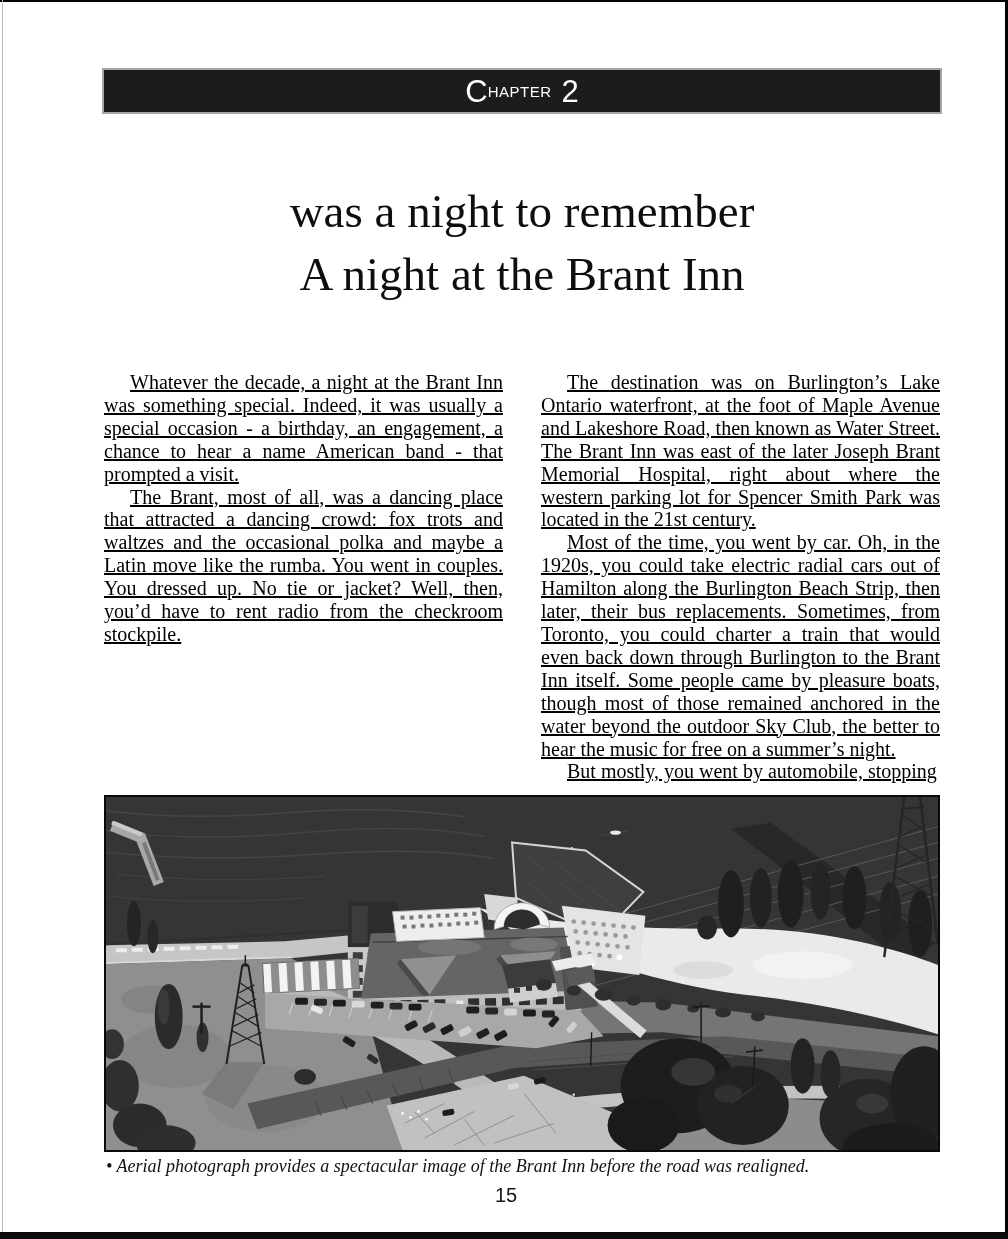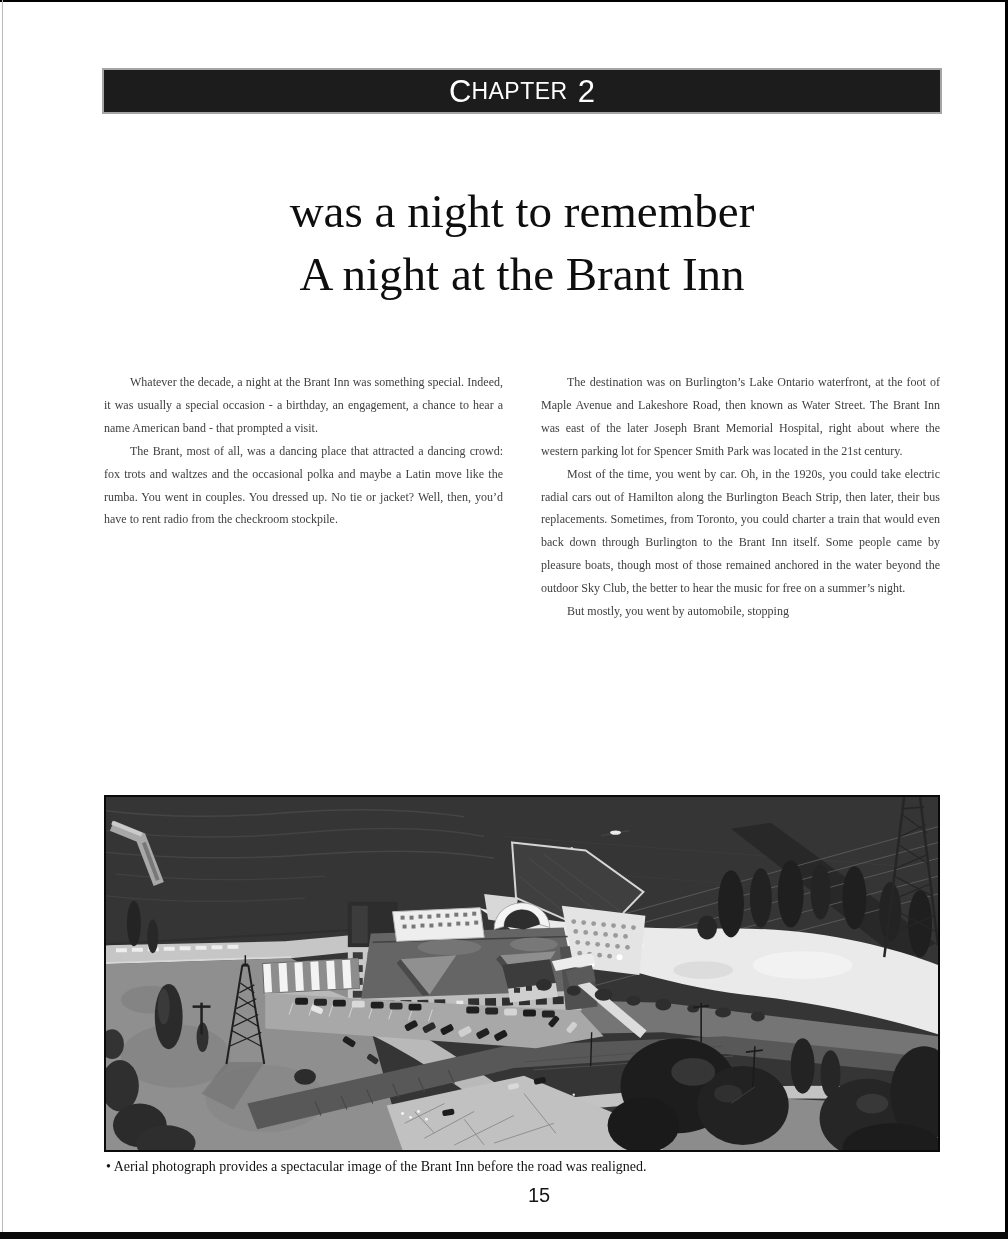--- a/index.html
+++ b/index.html
@@ -13,48 +13,48 @@
   .edge-bottom{position:absolute;left:0;right:0;bottom:0;height:7px;background:#0a0a0a;}
   .edge-left{position:absolute;left:2px;top:0;bottom:0;width:1px;background:#b9b9b9;}
 
   .chapter-bar{
     position:absolute;left:104px;top:70px;width:836px;height:42px;
     background:#1c1c1c;outline:2px solid #a5a5a5;
     display:flex;align-items:center;justify-content:center;
     color:#ffffff;font-family:"Liberation Sans",sans-serif;
   }
   .ch-lead{font-size:31px;line-height:1;}
-  .ch-rest{font-size:23px;line-height:1;letter-spacing:.5px;}
+  .ch-rest{font-size:15px;line-height:1;letter-spacing:.5px;}
   .ch-num{font-size:31px;line-height:1;margin-left:10px;}
 
   .title{
     position:absolute;left:104px;top:180px;width:836px;
     text-align:center;font-size:47px;line-height:63px;color:#0e0e0e;
   }
 
   .columns{
     position:absolute;left:104px;top:371px;width:836px;
     display:flex;gap:38px;
   }
-  .col{width:399px;text-align:justify;font-size:12px;line-height:22.9px;color:#404040;}
+  .col{width:399px;text-align:justify;font-size:20px;line-height:22.9px;color:#000000;text-decoration:underline;}
   .col p{margin:0;text-indent:26px;}
 
   .photo{
     position:absolute;left:104px;top:795px;width:836px;height:357px;
     border:2px solid #0a0a0a;box-sizing:border-box;background:#353535;
     box-shadow:inset 0 0 46px rgba(0,0,0,0.28);
   }
   .photo svg{display:block;width:100%;height:100%;}
 
   .caption{
     position:absolute;left:106px;top:1156px;width:836px;
-    font-size:14px;line-height:21px;color:#121212;
+    font-style:italic;font-size:18px;line-height:21px;color:#121212;
   }
   .pagenum{
-    position:absolute;left:121px;top:1184px;width:836px;text-align:center;
+    position:absolute;left:88px;top:1184px;width:836px;text-align:center;
     font-family:"Liberation Sans",sans-serif;font-size:20px;color:#161616;
   }
 </style>
 </head>
 <body>
 
 <div class="page">
   <div class="edge-top"></div>
   <div class="edge-left"></div>
   <div class="edge-right"></div>

